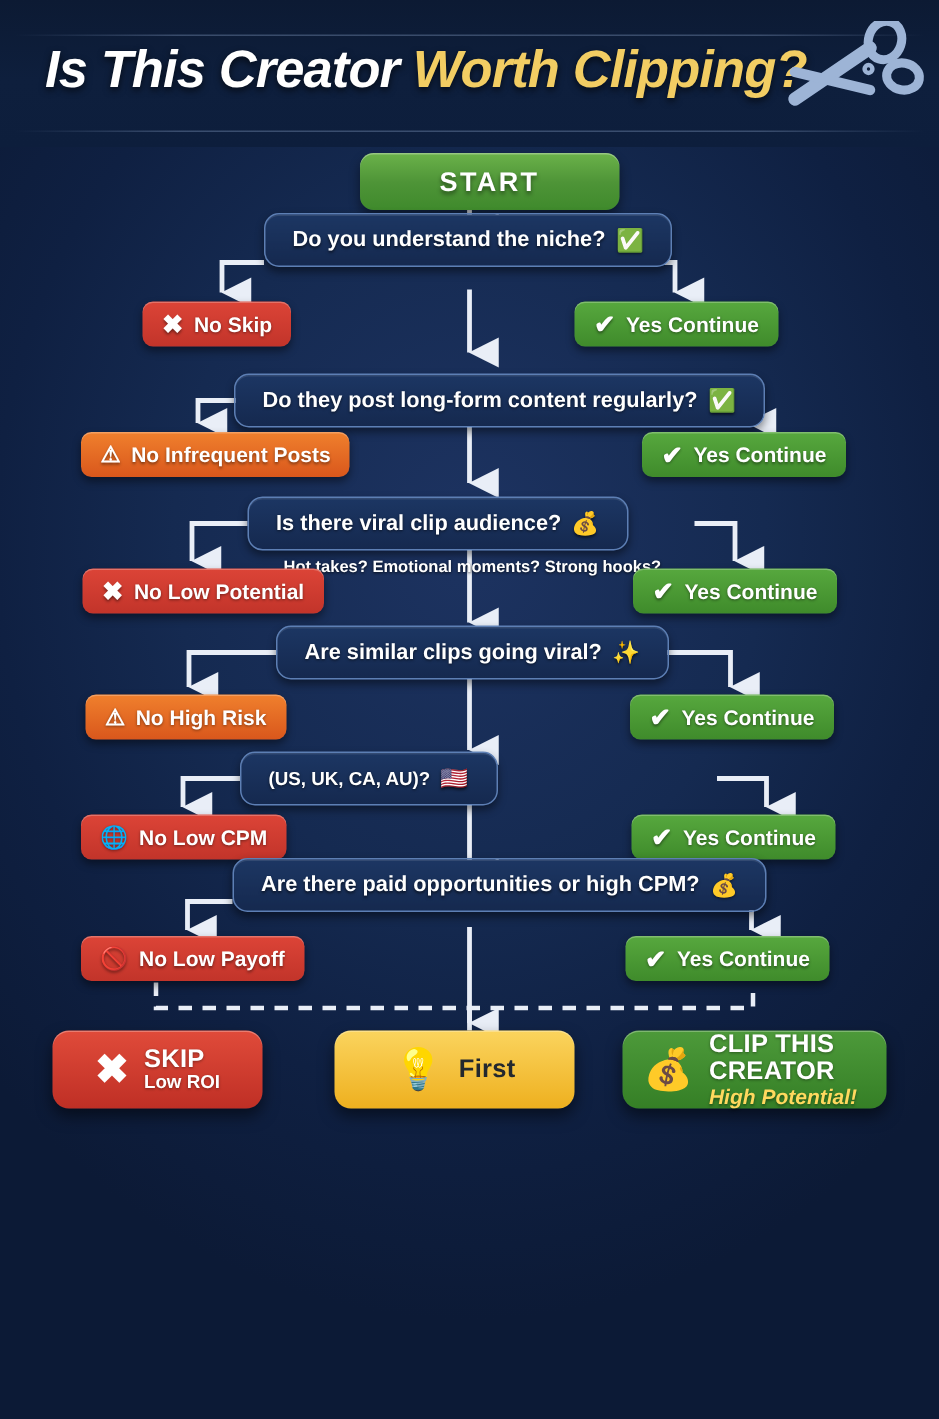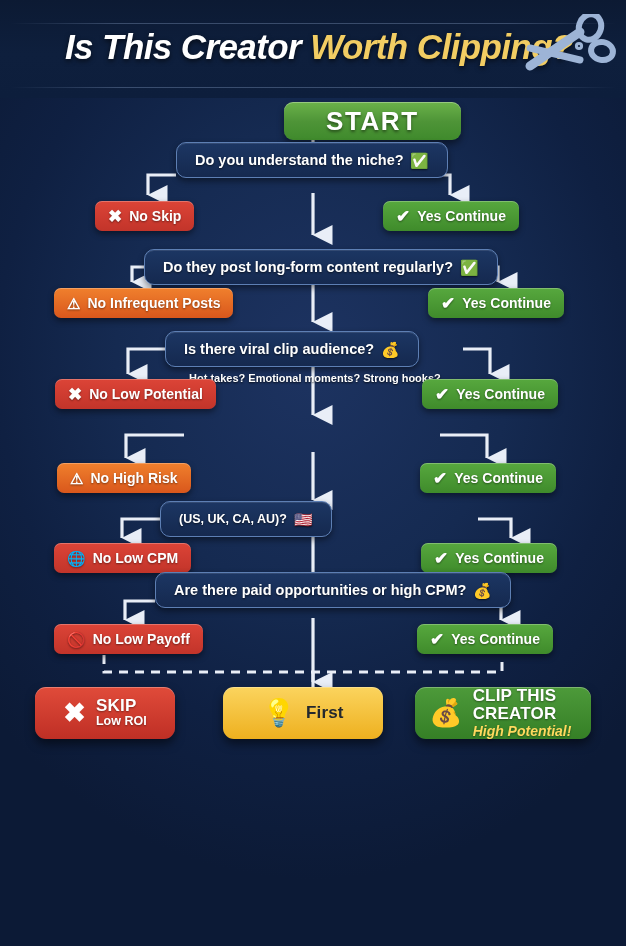--- a/index.html
+++ b/index.html
@@ -29,40 +29,39 @@
   }
   #header .rule.top { top:23px; }
   #header .rule.bot { bottom:10px; }
 
   #title {
     position:absolute; left:30px; top:27px;
     font-size:35px; font-weight:bold; font-style:italic;
     letter-spacing:-.6px; white-space:nowrap;
     text-shadow:0 2px 5px rgba(0,0,0,.65);
   }
-  #title .w { color:#ffffff;margin-left:35px; }
+  #title .w { color:#ffffff; }
   #title .g { color:#f2cd63; }
 
   #scissors { position:absolute; right:8px; top:14px; }
 
   
   #canvas { position:absolute; top:0; left:0; width:626px; height:946px; }
   #wires  { position:absolute; top:0; left:0; width:626px; height:946px; pointer-events:none; }
 
   .node { position:absolute; display:flex; align-items:center; justify-content:center; }
 
   
   .start {
-    height:38px; padding:0 42px;
+    height:38px; padding:0 53px;
     border-radius:9px;
     background:linear-gradient(180deg,#6bb24a 0%,#4e9437 52%,#3f8a2c 100%);
     box-shadow:0 4px 7px rgba(0,0,0,.45), inset 0 1px 0 rgba(255,255,255,.30);
-    font-size:26px; font-weight:bold; letter-spacing:1.6px;
+    font-size:18px; font-weight:bold; letter-spacing:1.6px;
     text-shadow:0 2px 3px rgba(0,0,0,.45);
-    margin-left:44px;
   }
 
   
   .decision {
     height:36px; padding:0 18px;
     border-radius:10px;
     background:linear-gradient(180deg,#1c3663 0%,#15294f 100%);
     border:1.4px solid #5d7fb4;
     box-shadow:0 3px 6px rgba(0,0,0,.45), inset 0 1px 0 rgba(255,255,255,.10);
     font-size:14.5px; font-weight:bold; white-space:nowrap;
@@ -187,21 +186,21 @@
   </div>
   <div class="node chip red" style="left:95px; top:201px;">
     <span class="x">✖</span>
     <span>No Skip</span>
   </div>
   <div class="node chip green" style="left:383px; top:201px;">
     <span class="x">✔</span>
     <span>Yes Continue</span>
   </div>
 
-  <div class="node decision" style="left:144px; top:249px;">
+  <div class="node decision" style="left:156px; top:249px;">
     <span>Do they post long-form content regularly?</span>
     <span class="emo">✅</span>
   </div>
   <div class="node chip orange" style="left:54px; top:288px;">
     <span class="gl">⚠</span>
     <span>No Infrequent Posts</span>
   </div>
   <div class="node chip green" style="left:428px; top:288px;">
     <span class="x">✔</span>
     <span>Yes Continue</span>
@@ -214,20 +213,24 @@
   <div class="subnote" style="left:189px; top:372px;">Hot takes? Emotional moments? Strong hooks?</div>
   <div class="node chip red" style="left:55px; top:379px;">
     <span class="x">✖</span>
     <span>No Low Potential</span>
   </div>
   <div class="node chip green" style="left:422px; top:379px;">
     <span class="x">✔</span>
     <span>Yes Continue</span>
   </div>
 
+  <div class="node decision" style="left:184px; top:417px;">
+    <span>Are similar clips going viral?</span>
+    <span class="emo">✨</span>
+  </div>
   <div class="node chip orange" style="left:57px; top:463px;">
     <span class="gl">⚠</span>
     <span>No High Risk</span>
   </div>
   <div class="node chip green" style="left:420px; top:463px;">
     <span class="x">✔</span>
     <span>Yes Continue</span>
   </div>
 
   <div class="node decision" style="left:160px; top:501px;">

